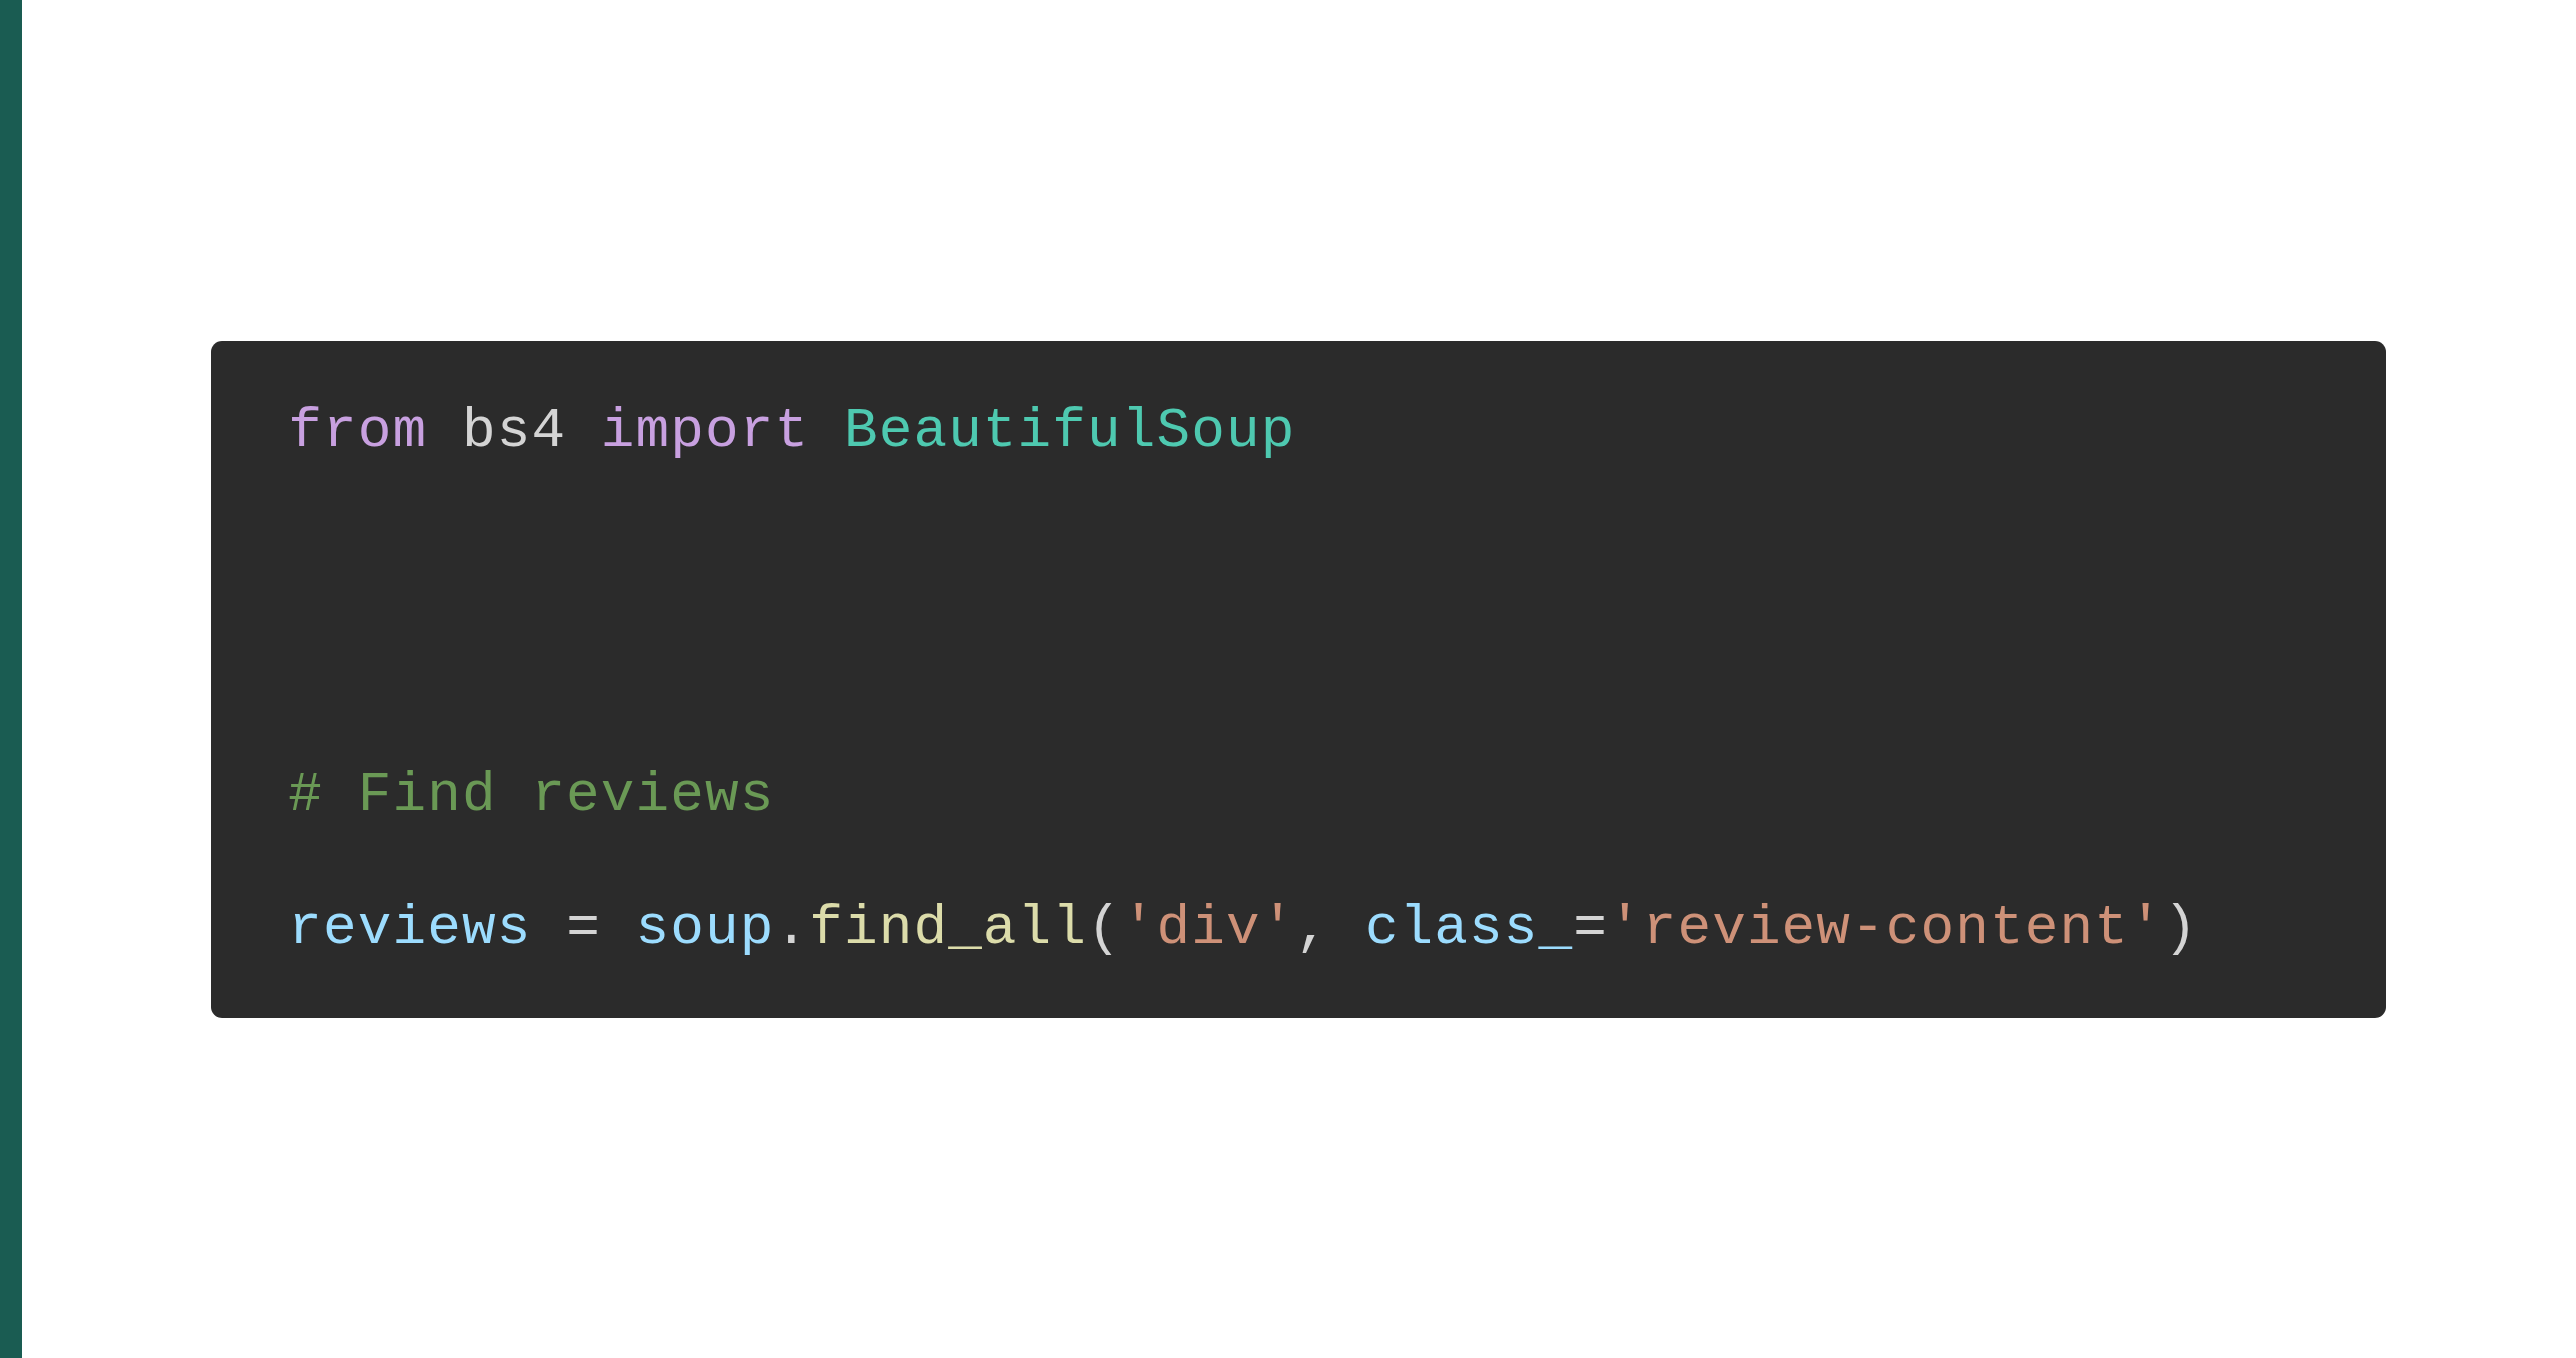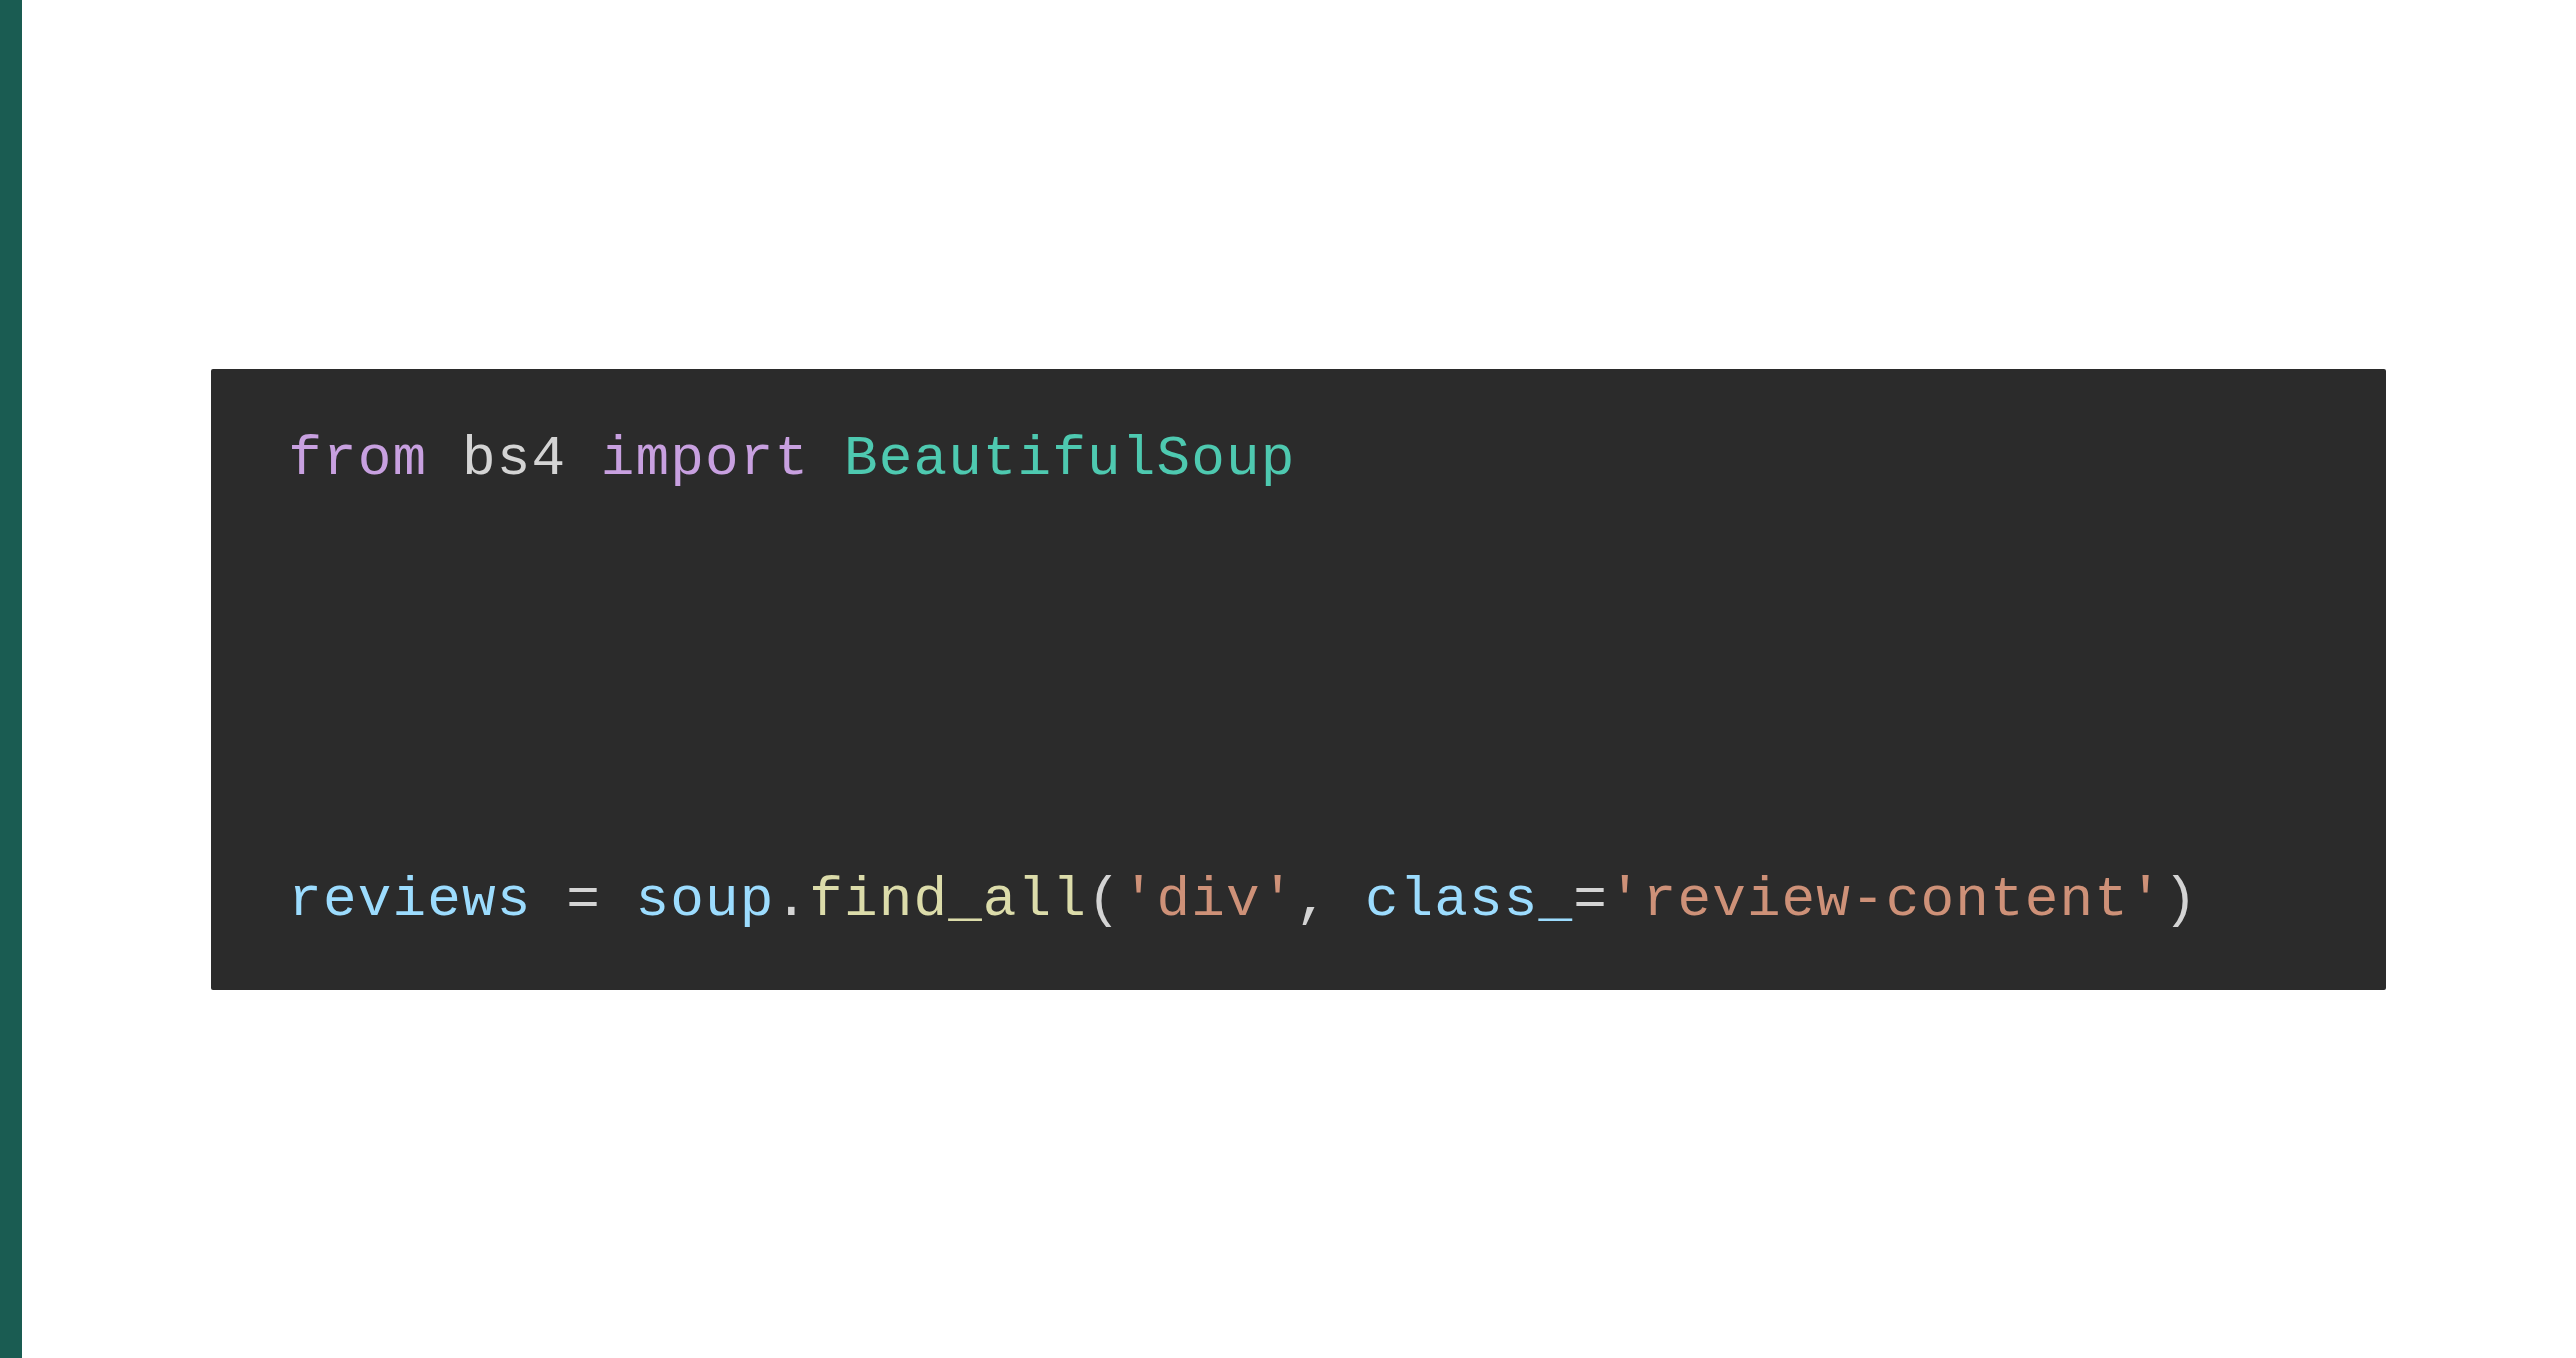--- a/index.html
+++ b/index.html
@@ -33,21 +33,21 @@
       left: 0;
       top: 0;
       width: 21.6px;
       height: 100%;
       background-color: #1a5c52;
     }
 
     .code-block-container {
       width: 2175px;
       background-color: #2b2b2b;
-      border-radius: 2px;
+      border-radius: 11px;
       padding: 62px 77px;
       margin-left: 21.6px;
     }
 
     .code-line {
       display: block;
       white-space: pre;
       font-size: 56px;
       line-height: 1.0;
       color: #d4d4d4;
@@ -106,20 +106,21 @@
 
     <span class="code-line"><span class="keyword">from</span> <span class="module-name">bs4</span> <span class="keyword">import</span> <span class="class-name">BeautifulSoup</span></span>
 
     <span class="code-spacer"></span>
     <span class="code-spacer"></span>
 
 
     <span class="code-spacer"></span>
     <span class="code-spacer"></span>
 
+    <span class="code-line"><span class="comment"># Find reviews</span></span>
 
     <span class="code-spacer"></span>
 
     <span class="code-line"><span class="variable">reviews</span> <span class="operator">=</span> <span class="variable">soup</span><span class="operator">.</span><span class="function-call">find_all</span><span class="paren">(</span><span class="string">'div'</span><span class="operator">,</span> <span class="variable">class_</span><span class="operator">=</span><span class="string">'review-content'</span><span class="paren">)</span></span>
 
   </div>
 </div>
 
 
 </body></html>

